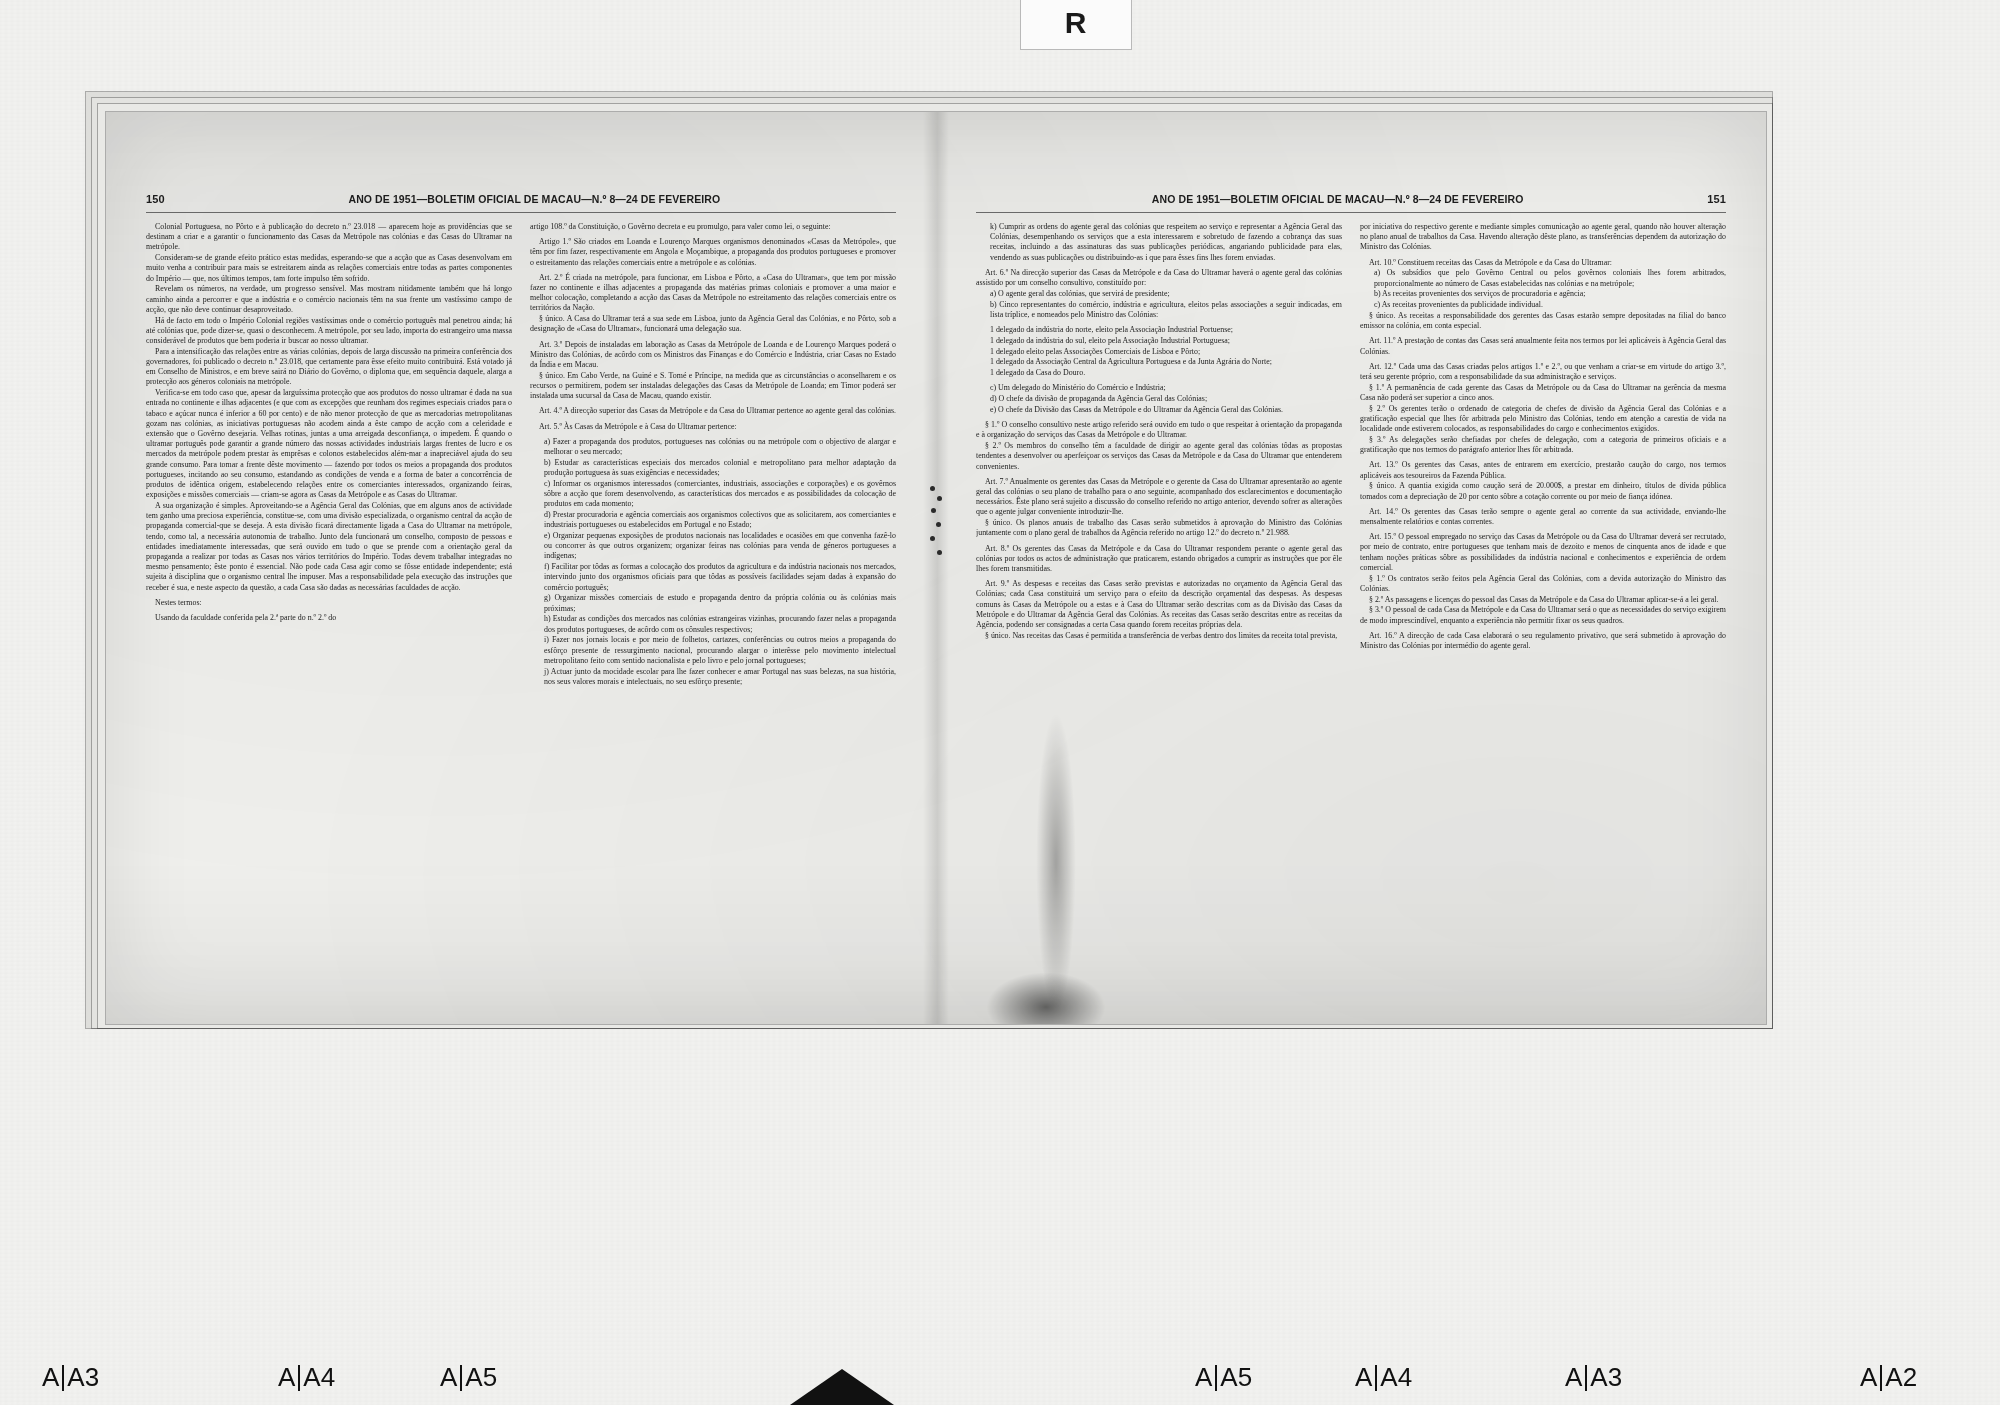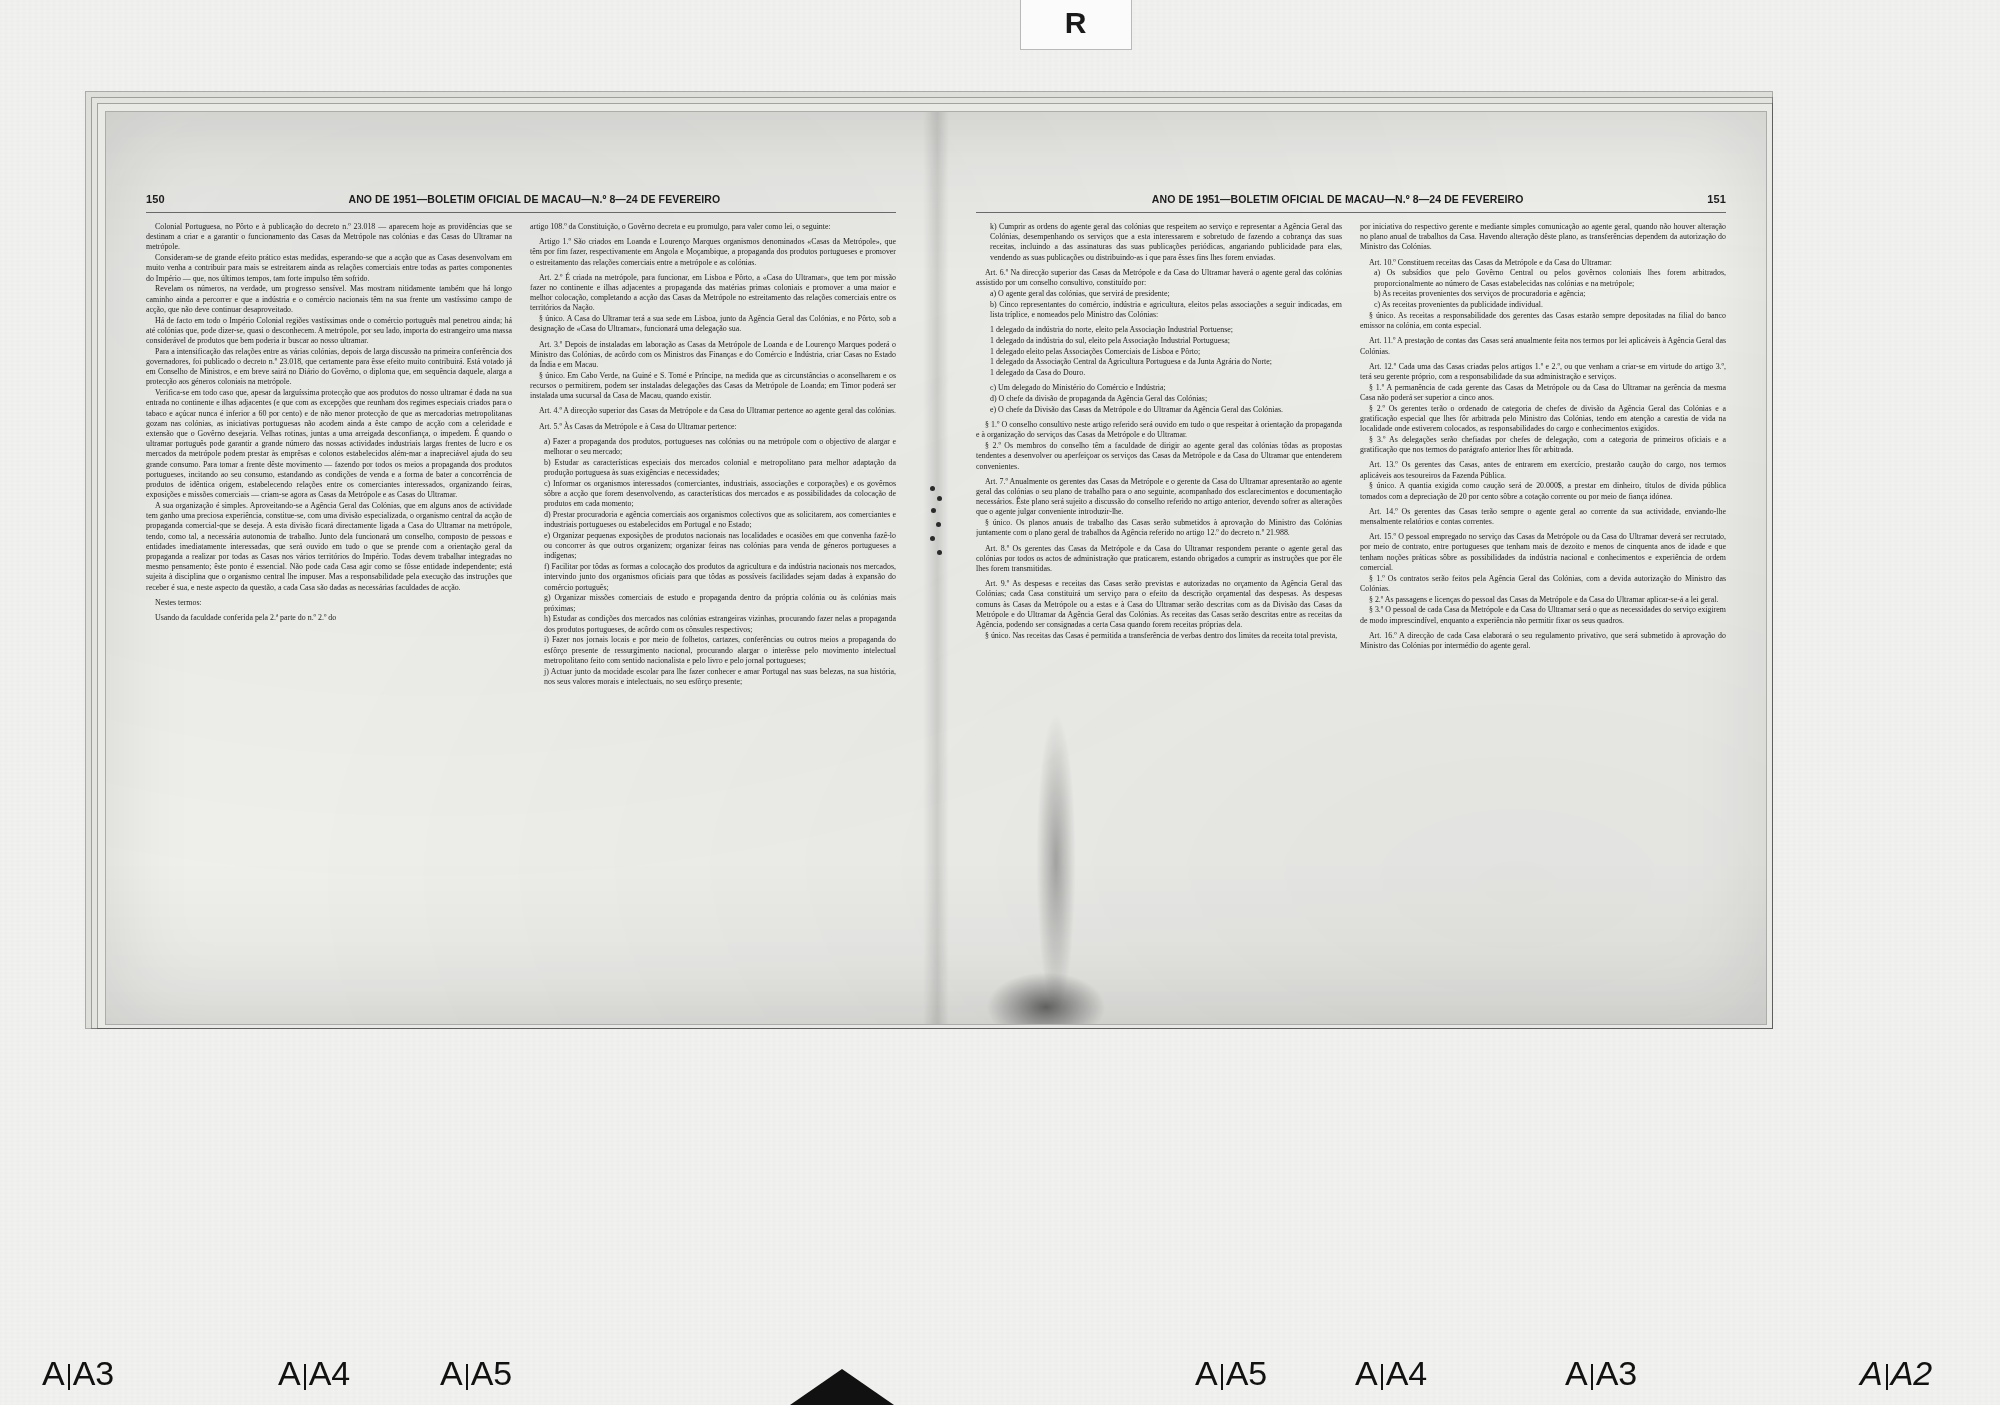--- a/index.html
+++ b/index.html
@@ -46,21 +46,21 @@
     left: 1020px; top: -4px; width: 110px; height: 52px;
     font-size: 30px; font-weight: 700;
   }
 
   
   .tick {
     position: absolute;
     bottom: 12px;
     color: #111;
     font-family: "Liberation Sans", sans-serif;
-    font-size: 34px;
+    font-size: 26px;
     letter-spacing: 0px;
     white-space: nowrap;
   }
   .tick .bar {
     display: inline-block;
     width: 2px;
     height: 26px;
     background: #111;
     vertical-align: -5px;
     margin: 0 3px;
@@ -360,13 +360,13 @@
 </div>
 
 <div class="arrow-up"></div>
 
 <div class="tick" style="left:42px;"><span>A</span><span class="bar"></span><span>A3</span></div>
 <div class="tick" style="left:278px;"><span>A</span><span class="bar"></span><span>A4</span></div>
 <div class="tick" style="left:440px;"><span>A</span><span class="bar"></span><span>A5</span></div>
 <div class="tick" style="left:1195px;"><span>A</span><span class="bar"></span><span>A5</span></div>
 <div class="tick" style="left:1355px;"><span>A</span><span class="bar"></span><span>A4</span></div>
 <div class="tick" style="left:1565px;"><span>A</span><span class="bar"></span><span>A3</span></div>
-<div class="tick" style="left:1860px;font-style:italic;"><span>A</span><span class="bar"></span><span>A2</span></div>
+<div class="tick" style="left:1860px;"><span>A</span><span class="bar"></span><span>A2</span></div>
 
 </body></html>

